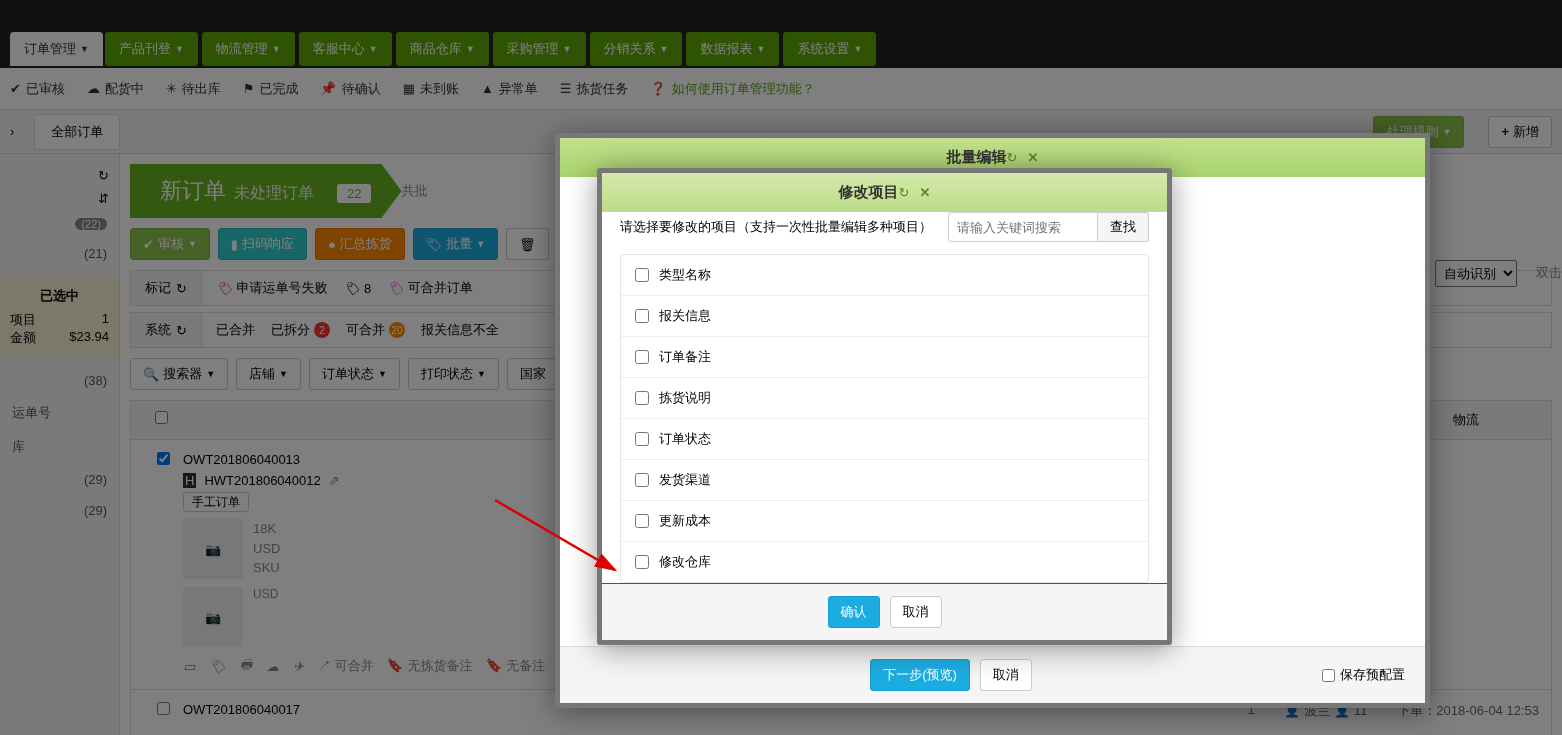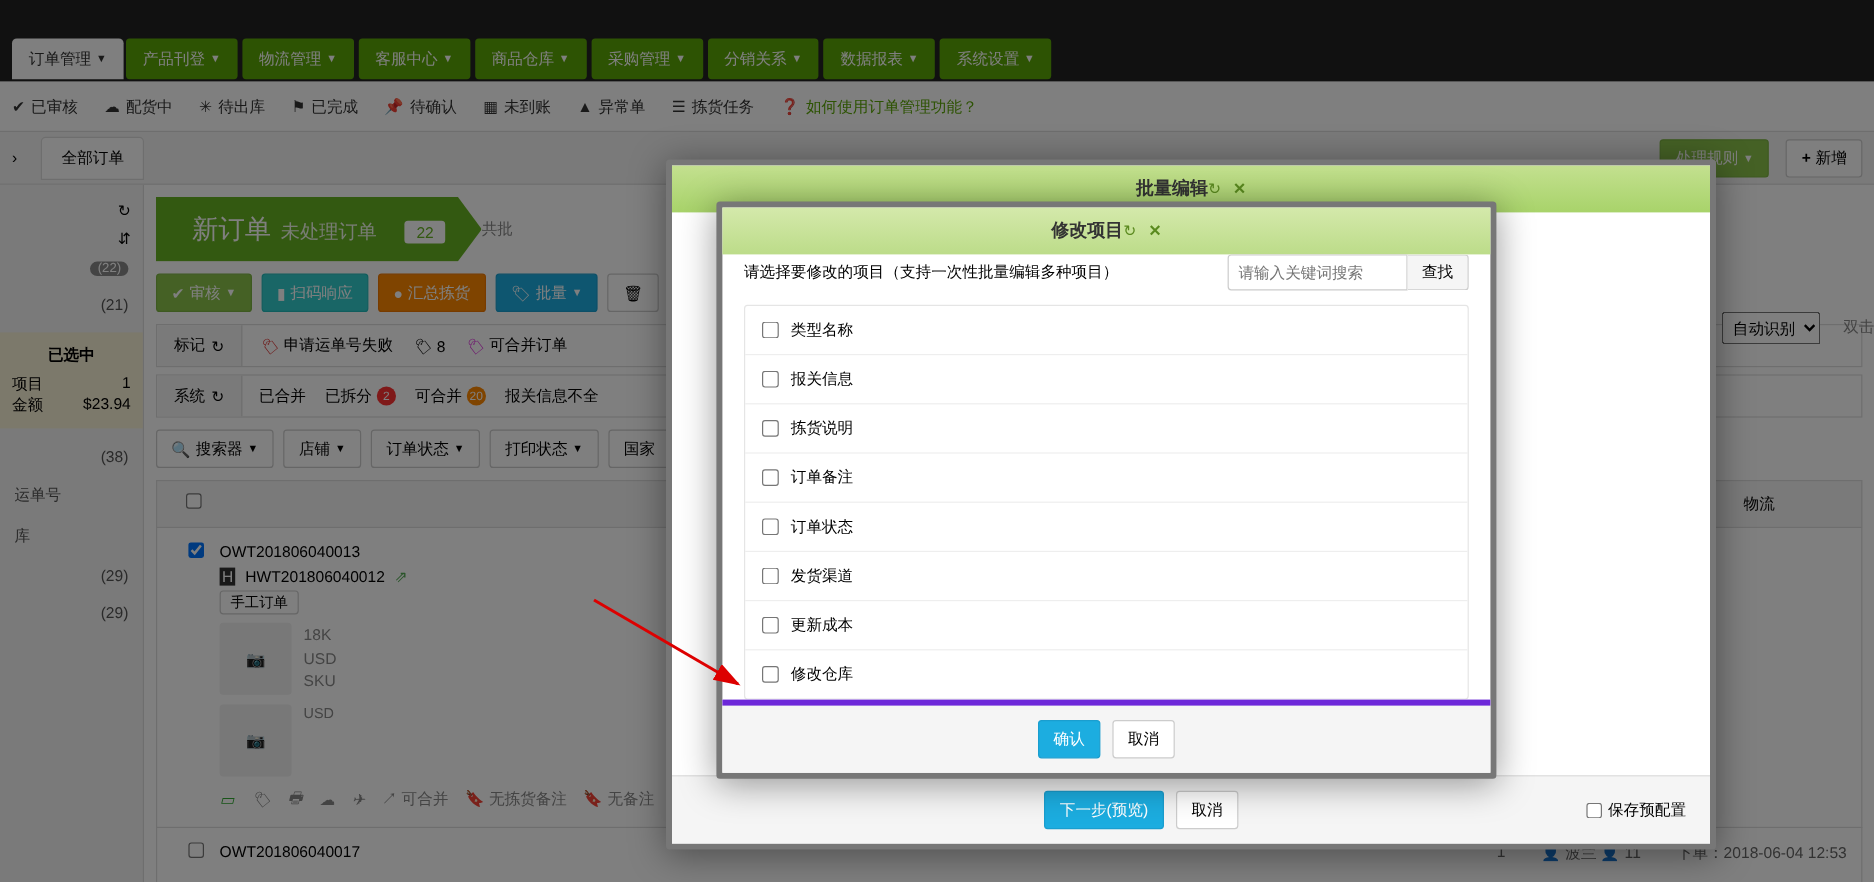--- a/index.html
+++ b/index.html
@@ -8,21 +8,21 @@
 .nav-main{background:#222;height:38px;padding-left:10px;display:flex;align-items:center}
 .nav-tab{color:#fff;padding:8px 14px;cursor:pointer;display:flex;align-items:center;gap:4px}
 .nav-tab.active{background:#fff;color:#333;border-radius:4px 4px 0 0}
 .nav-tab.green{background:#5ba607;border-radius:3px;margin:0 2px}
 .nav-sub{background:#fff;height:42px;border-bottom:1px solid #ddd;display:flex;align-items:center;padding-left:10px;gap:22px}
 .nav-sub-item{color:#333;display:flex;align-items:center;gap:5px;cursor:pointer}
 .nav-sub-item.help{color:#5ba607}
 .crumb-row{background:#f5f5f5;height:44px;display:flex;align-items:center;padding:0 10px;justify-content:space-between;border-bottom:1px solid #ddd}
 .crumb-left{display:flex;align-items:center}
 .tab-pill{background:#fff;border:1px solid #ddd;border-radius:4px 4px 0 0;padding:8px 16px;margin-left:20px}
-.crumb-right{display:flex;gap:14px}
+.crumb-right{display:flex;gap:24px}
 .btn{padding:6px 12px;border:1px solid #ccc;background:#fff;border-radius:3px;cursor:pointer;display:inline-flex;align-items:center;gap:4px}
 .btn.green{background:#8bc34a;border-color:#7cb342;color:#fff}
 .btn.orange{background:#f80;border-color:#e70;color:#fff}
 .btn.blue{background:#1cade0;border-color:#1a9ecf;color:#fff}
 .btn.teal{background:#3cc;border-color:#2bb;color:#fff}
 .main-wrap{display:flex;height:calc(100% - 154px)}
 .sidebar{width:120px;background:#f5f5f5;border-right:1px solid #ddd;padding-top:10px}
 .side-item{display:flex;justify-content:space-between;padding:8px 12px;color:#555}
 .side-badge{background:#888;color:#fff;border-radius:8px;padding:0 6px;font-size:11px}
 .side-sel{background:#f9f2d6;padding:10px;text-align:center;margin:8px 0}
@@ -49,35 +49,35 @@
 .row-check{width:40px;text-align:center}
 .row-body{flex:1}
 .order-line{display:flex;align-items:center;gap:8px;margin-bottom:6px}
 .order-tag{border:1px solid #ccc;padding:2px 8px;border-radius:3px;font-size:12px}
 .prod-area{display:flex;gap:10px;margin-top:8px}
 .prod-img{width:60px;height:60px;background:#f0f0f0;border-radius:3px;display:flex;align-items:center;justify-content:center;color:#bbb}
 .row-meta{display:flex;gap:14px;align-items:center;color:#888;font-size:12px;margin-top:8px}
 .overlay{position:absolute;inset:0;background:rgba(0,0,0,.5);z-index:50}
 .modal{position:absolute;background:#fff;border:5px solid #777;border-radius:3px;box-shadow:0 4px 30px rgba(0,0,0,.4)}
 .modal.outer{left:555px;top:133px;width:875px;height:575px;z-index:60}
-.modal.inner{left:597px;top:168px;width:650px;z-index:70}
+.modal.inner{left:597px;top:168px;width:575px;z-index:70}
 .modal-head{background:linear-gradient(#c3e08f,#a8d36a);padding:10px 8px;display:flex;justify-content:center;align-items:center}
 .modal-head.inner-h{background:linear-gradient(#d4e9ab,#bcdc89)}
 .modal-title{font-size:15px;color:#333;font-weight:bold}
 .modal-icons{display:flex;gap:10px;color:#5a8a1f;font-size:18px}
 .modal-body{padding:0 18px}
 .modal-prompt{margin-bottom:12px;display:flex;justify-content:space-between;align-items:center}
 .search-grp{display:flex}
 .search-grp input{border:1px solid #ccc;padding:5px 8px;width:150px;border-radius:3px 0 0 3px}
 .search-grp button{border:1px solid #ccc;border-left:none;background:#f5f5f5;padding:5px 12px;border-radius:0 3px 3px 0}
 .opt-list{border:1px solid #e5e5e5;border-radius:3px}
 .opt-item{padding:11px 14px;border-bottom:1px solid #eee;display:flex;align-items:center;gap:10px}
 .opt-item:last-child{border-bottom:none}
 .opt-item input{width:14px;height:14px}
-.modal-foot{background:#f5f5f5;padding:12px;display:flex;justify-content:center;gap:10px;border-top:5px solid #6d28d9}
+.modal-foot{background:#f5f5f5;padding:12px;display:flex;justify-content:center;gap:10px;border-top:1px solid #6d28d9}
 .outer-body{height:calc(100% - 95px);padding:14px}
 .outer-foot{position:absolute;bottom:0;left:0;right:0;background:#f5f5f5;padding:12px 20px;display:flex;justify-content:space-between;align-items:center;border-top:1px solid #ddd}
 .outer-foot-btns{display:flex;gap:10px;margin-left:auto;margin-right:auto}
 .save-preset{display:flex;align-items:center;gap:5px}
 .caret{font-size:9px}
 .ic{font-style:normal}
 .arrow-annotation{position:absolute;left:490px;top:495px;z-index:100;pointer-events:none}
 .preset-btn{position:absolute;right:150px;top:200px}
 select.auto-detect{position:absolute;right:45px;top:260px;padding:4px}
 </style>
@@ -414,25 +414,25 @@
       <label class="opt-item">
           <input type="checkbox" style="">
           <span>类型名称</span>
         </label>
       <label class="opt-item">
           <input type="checkbox" style="">
           <span>报关信息</span>
         </label>
       <label class="opt-item">
           <input type="checkbox" style="">
+          <span>订单备注</span>
+        </label>
+      <label class="opt-item">
+          <input type="checkbox" style="">
           <span>拣货说明</span>
-        </label>
-      <label class="opt-item">
-          <input type="checkbox" style="">
-          <span>订单备注</span>
         </label>
       <label class="opt-item">
           <input type="checkbox" style="">
           <span>订单状态</span>
         </label>
       <label class="opt-item">
           <input type="checkbox" style="">
           <span>发货渠道</span>
         </label>
       <label class="opt-item">

